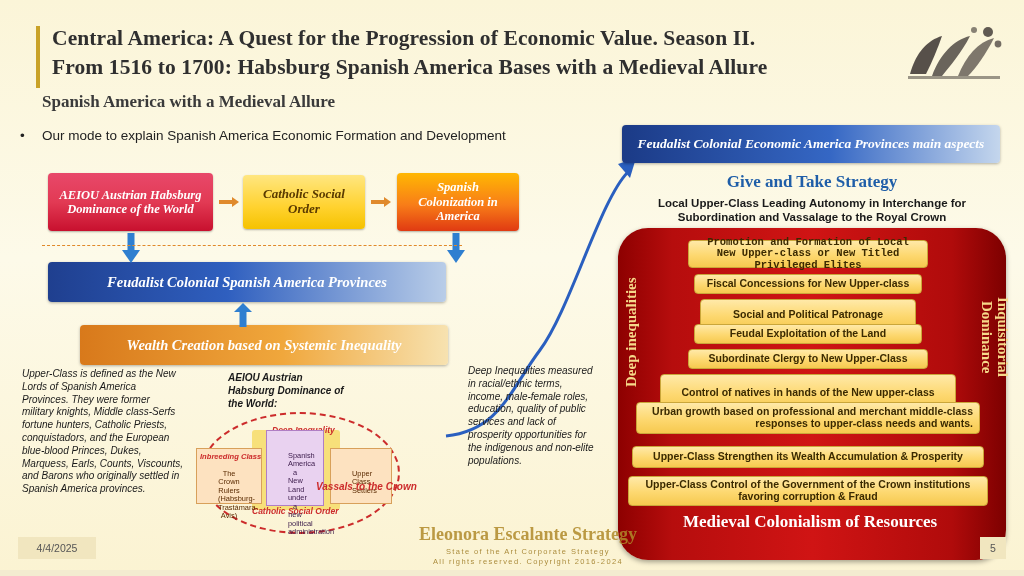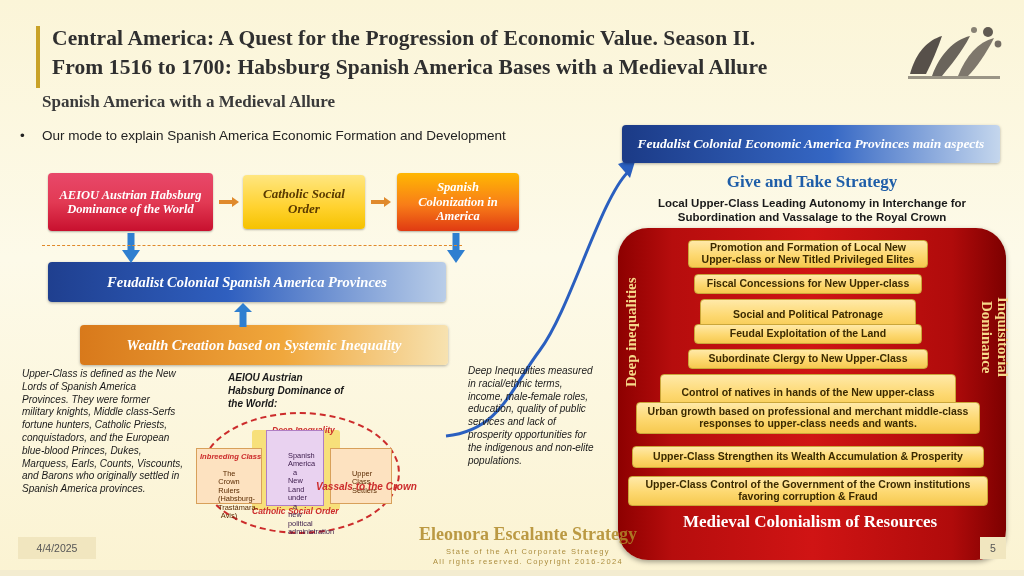--- a/index.html
+++ b/index.html
@@ -165,27 +165,27 @@
   <div class="box b-feudtop">Feudalist Colonial Economic America Provinces main aspects</div>
   <div class="give">
     <h3>Give and Take Strategy</h3>
     <p>Local Upper-Class Leading Autonomy in Interchange for Subordination and Vassalage to the Royal Crown</p>
   </div>
 
   <div class="redpanel"></div>
   <div class="side-lab side-left">Deep inequalities</div>
   <div class="side-lab side-right">Inquisitorial Dominance</div>
 
-  <div class="ybar" style="left:688px;top:240px;width:240px;height:28px;">Promotion and Formation of Local New Upper-class or New Titled Privileged Elites</div>
+  <div class="ybar" style="left:688px;top:240px;width:240px;height:28px;font-family:Liberation Mono, monospace;">Promotion and Formation of Local New Upper-class or New Titled Privileged Elites</div>
   <div class="ybar" style="left:694px;top:274px;width:228px;height:20px;">Fiscal Concessions for New Upper-class</div>
   <div class="ybar" style="left:700px;top:299px;width:216px;height:31px;">Social and Political Patronage</div>
   <div class="ybar" style="left:694px;top:324px;width:228px;height:20px;">Feudal Exploitation of the Land</div>
   <div class="ybar" style="left:688px;top:349px;width:240px;height:20px;">Subordinate Clergy to New Upper-Class</div>
   <div class="ybar" style="left:660px;top:374px;width:296px;height:38px;">Control of natives in hands of the New upper-class</div>
-  <div class="ybar" style="left:636px;top:402px;width:344px;height:32px;">Urban growth based on professional and merchant middle-class responses to upper-class needs and wants.</div>
+  <div class="ybar" style="left:636px;top:402px;width:344px;height:32px;text-align:right;">Urban growth based on professional and merchant middle-class responses to upper-class needs and wants.</div>
   <div class="ybar" style="left:632px;top:446px;width:352px;height:22px;text-align:center;">Upper-Class Strengthen its Wealth Accumulation &amp; Prosperity</div>
   <div class="ybar" style="left:628px;top:476px;width:360px;height:30px;">Upper-Class Control of the Government of the Crown institutions favoring corruption &amp; Fraud</div>
 
   <div class="medieval">Medieval Colonialism of Resources</div>
 
   <div class="note n1">Upper-Class is defined as the New Lords of Spanish America Provinces. They were former military knights, Middle class-Serfs fortune hunters, Catholic Priests, conquistadors, and the European blue-blood Princes, Dukes, Marquess, Earls, Counts, Viscounts, and Barons who originally settled in Spanish America provinces.</div>
   <div class="note n3">Deep Inequalities measured in racial/ethnic terms, income, male-female roles, education, quality of public services and lack of prosperity opportunities for the indigenous and non-elite populations.</div>
   <div class="note n2">AEIOU Austrian Habsburg Dominance of the World:</div>
 
   <div class="yellowbg"></div>

